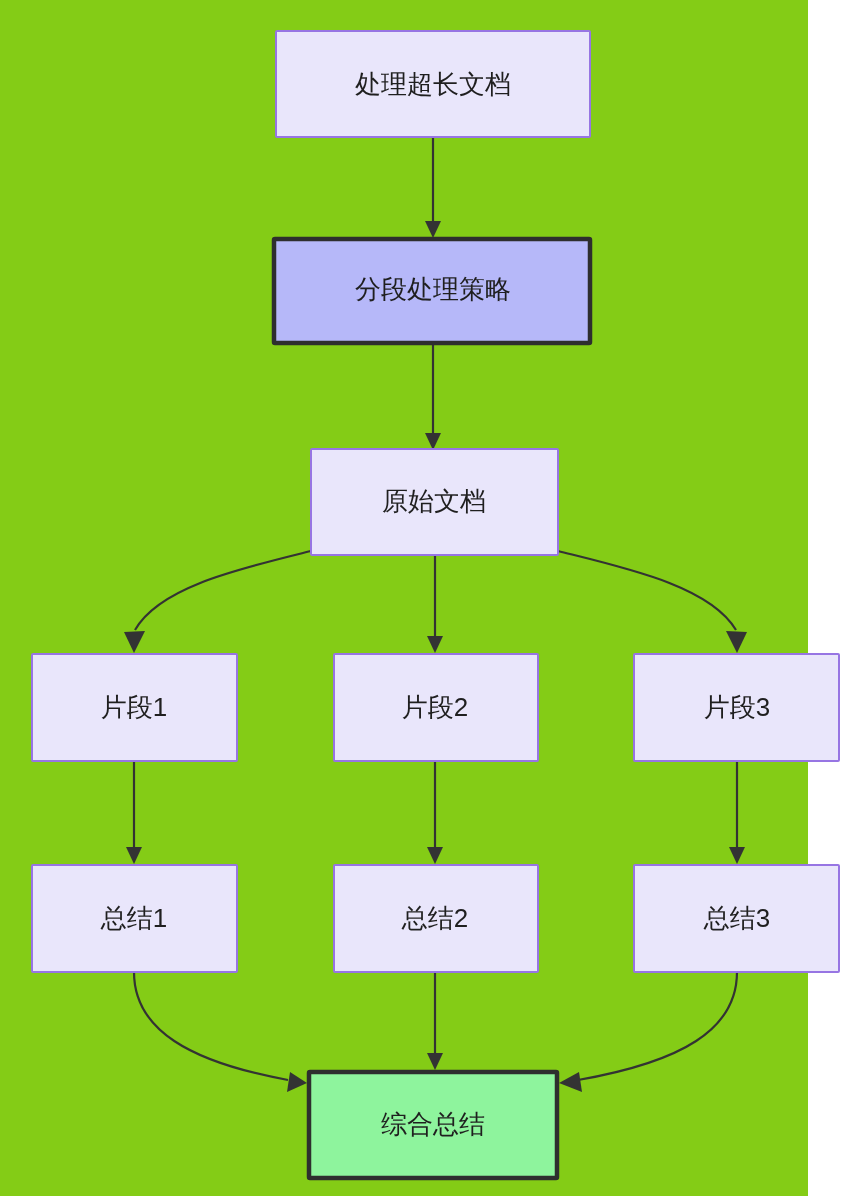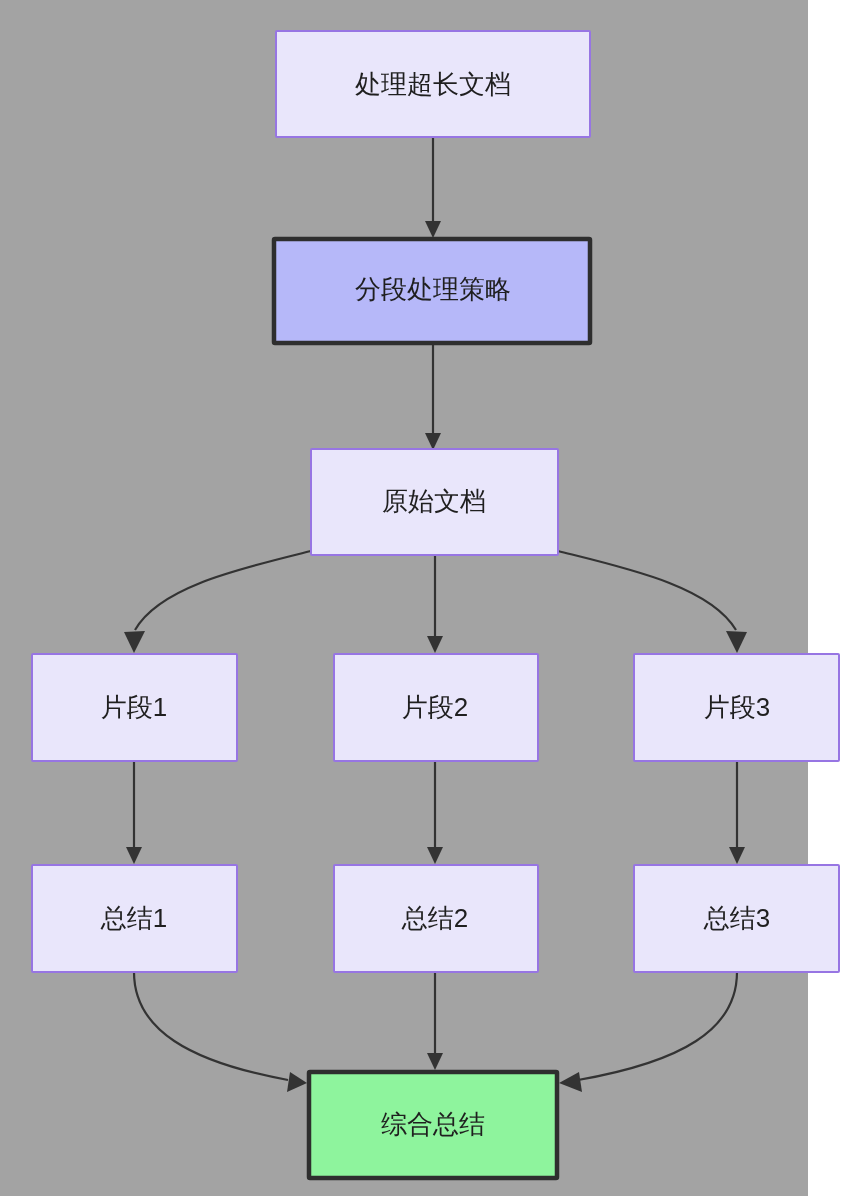--- a/index.html
+++ b/index.html
@@ -10,21 +10,21 @@
   body {
     width: 852px;
     height: 1196px;
     font-family: "Liberation Sans", "DejaVu Sans", sans-serif;
     overflow: hidden;
   }
   #flowchart-root {
     position: relative;
     width: 808px;
     height: 1196px;
-    background: #a3a3a3;
+    background: #84cc16;
   }
   svg.flow-canvas {
     position: absolute;
     top: 0;
     left: 0;
     width: 852px;
     height: 1196px;
     display: block;
   }
   .node-rect {

